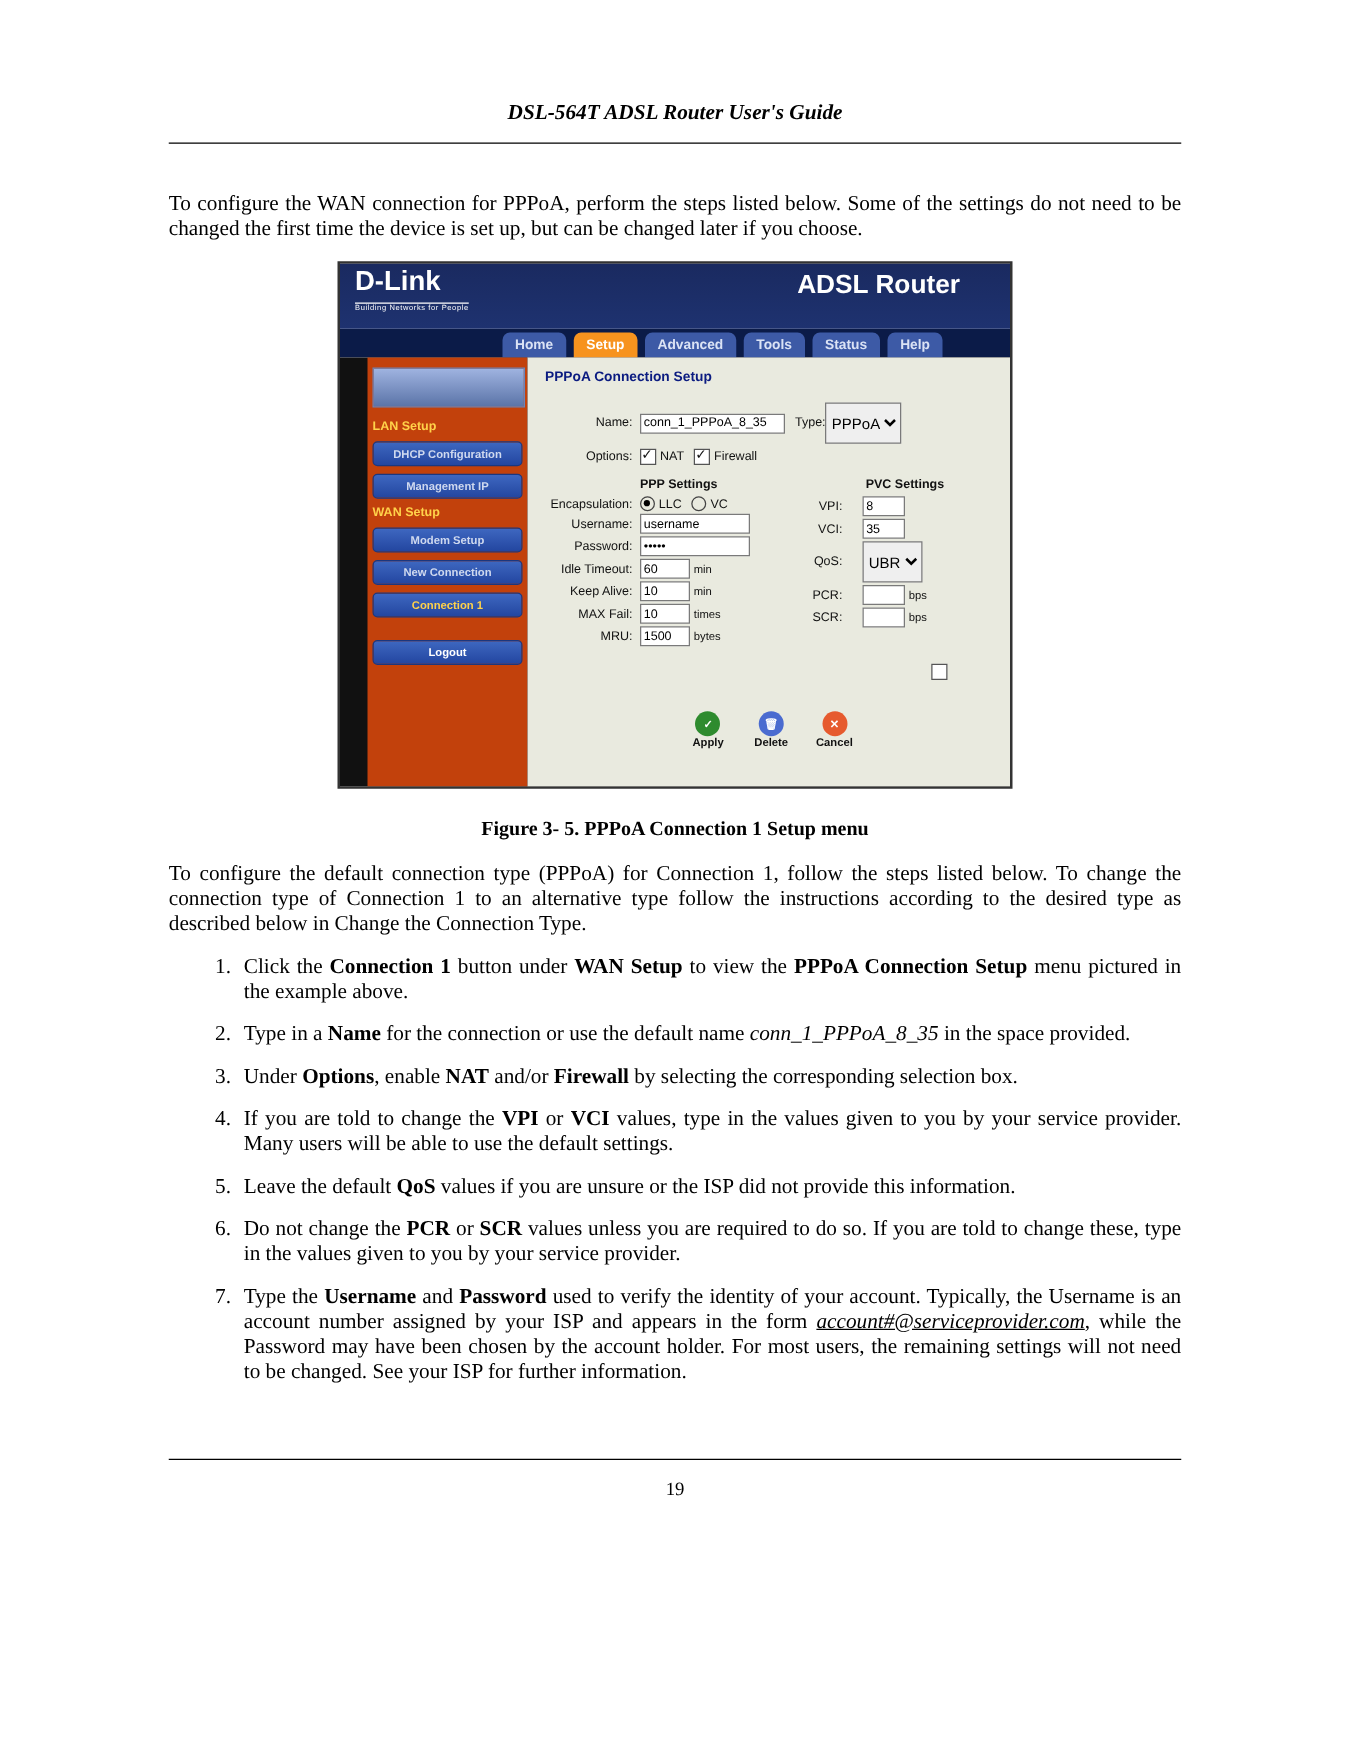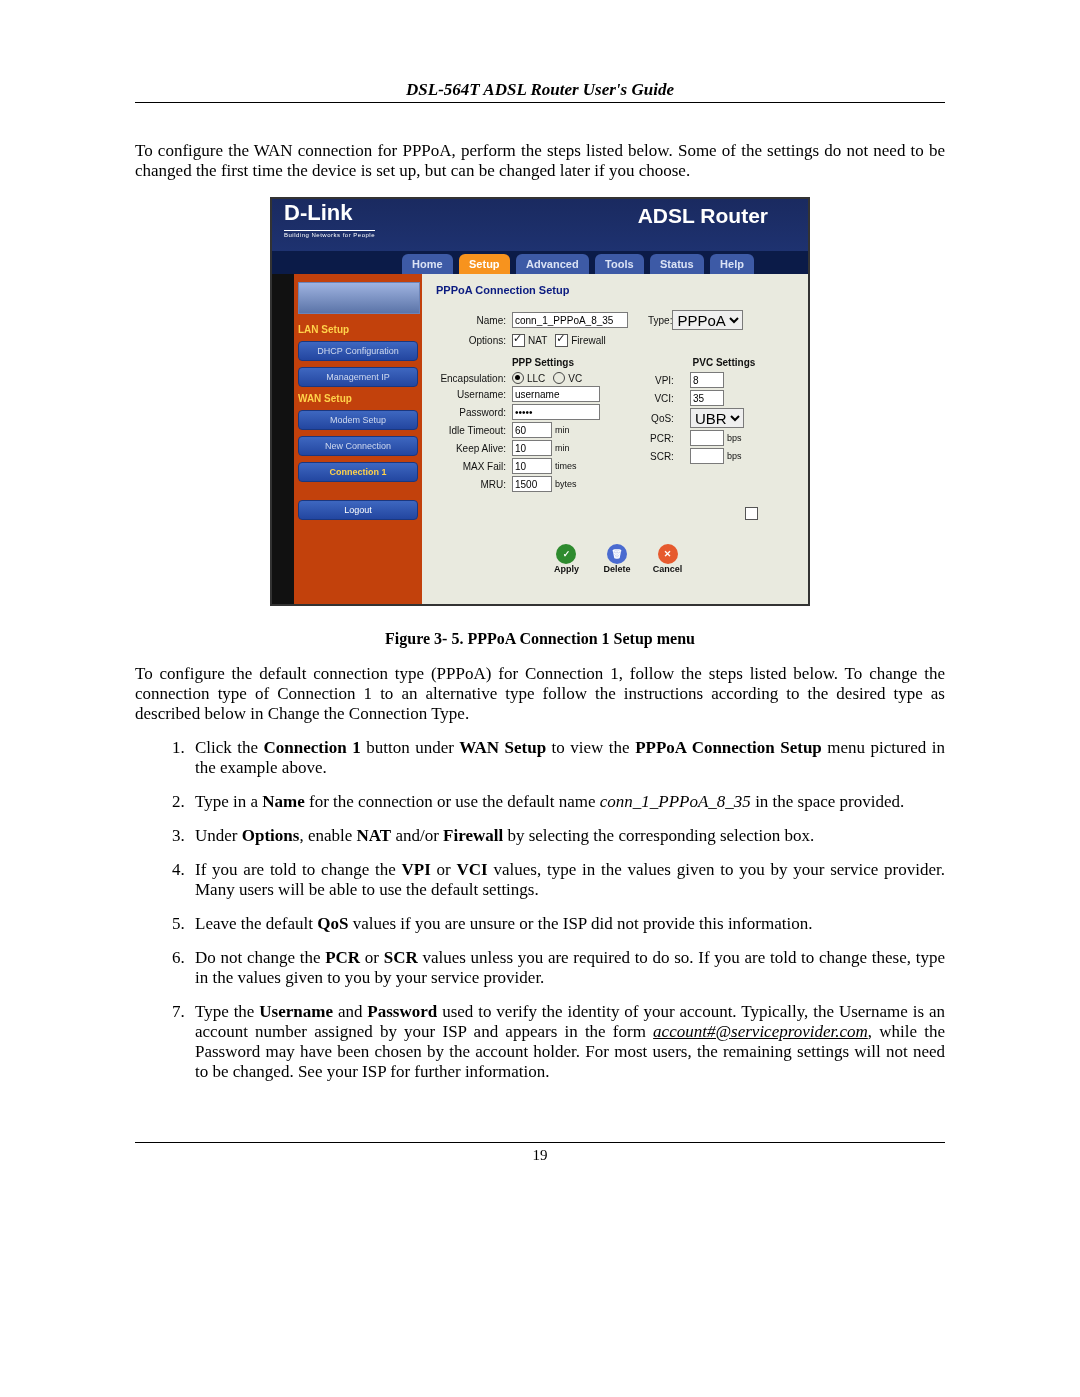--- a/index.html
+++ b/index.html
@@ -12,21 +12,21 @@
   .page {
     padding: 80px 135px 60px 135px;
     box-sizing: border-box;
   }
   .hdr {
     text-align: center;
     font-style: italic;
     font-weight: bold;
     font-size: 17px;
     border-bottom: 1px solid #000;
-    padding-bottom: 2px;
+    padding-bottom: 14px;
     margin-bottom: 38px;
   }
   .intro {
     font-size: 17px;
     text-align: justify;
     margin-bottom: 16px;
   }
   .figure-wrap {
     text-align: center;
     margin: 10px 0 24px 0;
@@ -104,35 +104,36 @@
   .sbtn {
     background: linear-gradient(#3e67c0, #2346a0);
     border: 1px solid #1b377f;
     border-radius: 4px;
     color: #fff;
     text-align: center;
     padding: 4px 0;
     margin: 6px 0;
     font-size: 9px;
     cursor: pointer;
+    font-weight: bold;
   }
   .sbtn.dim { color: #cfd9ef; }
   .sbtn.active { color: #ffd24a; font-weight: bold; }
   .content {
     flex: 1;
     background: #e9eadf;
     padding: 10px 10px 30px 14px;
     color: #111;
   }
   .ctitle { color: #0b1b80; font-weight: bold; font-size: 11px; margin-bottom: 12px; }
   .row { font-size: 10px; margin: 2px 0; display: flex; align-items: center; }
   .lab { display: inline-block; min-width: 70px; text-align: right; padding-right: 6px; }
   .lab2 { display: inline-block; min-width: 24px; text-align: right; padding-right: 16px; }
   .tin { font-family: inherit; font-size: 10px; height: 14px; border: 1px solid #7a7a7a; background: #fff; padding: 0 2px; }
-  .sel { font-size: 15px; height: 20px; border: 1px solid #7a7a7a; }
+  .sel { font-size: 12px; height: 33px; border: 1px solid #7a7a7a; }
   .cb { width: 11px; height: 11px; border: 1px solid #555; display: inline-block; background: #fff; vertical-align: middle; position: relative; }
   .cb.ck::after { content: "✓"; position: absolute; left: 0; top: -3px; font-size: 11px; }
   .radio { width: 10px; height: 10px; border: 1px solid #444; border-radius: 50%; display: inline-block; vertical-align: middle; position: relative; margin-right: 3px; }
   .radio.dot::after { content: ""; position: absolute; left: 2px; top: 2px; width: 5px; height: 5px; background: #000; border-radius: 50%; }
   .cols { display: flex; margin-top: 10px; align-items: flex-start; }
   .secname { text-align: center; font-weight: bold; font-size: 10px; margin-bottom: 4px; }
   .unit { font-size: 9px; margin-left: 3px; }
   .actbar { text-align: center; margin-top: 22px; font-size: 9px; }
   .aicon { display: inline-block; width: 20px; height: 20px; border-radius: 50%; margin: 0 14px; vertical-align: middle; color: #fff; line-height: 20px; text-align: center; font-weight: bold; }
   .aicon.apply { background: #2e8b2e; }
@@ -143,21 +144,21 @@
     text-align: center;
     font-weight: bold;
     font-size: 16px;
     margin: 18px 0 16px 0;
   }
   .para { font-size: 17px; text-align: justify; margin-bottom: 14px; }
   .steps { font-size: 17px; margin: 0; padding-left: 54px; }
   .steps li { text-align: justify; margin-bottom: 14px; padding-left: 6px; }
   ol.steps { list-style-type: decimal; }
   .mail { font-style: italic; text-decoration: underline; }
-  .ftr { margin-top: 60px; border-top: 1px solid #000; text-align: center; font-size: 15px; padding-top: 4px; }
+  .ftr { margin-top: 60px; border-top: 1px solid #000; text-align: center; font-size: 15px; padding-top: 16px; }
 </style>
 </head>
 <body>
 
 <div class="page">
   <div class="hdr">DSL-564T ADSL Router User's Guide</div>
 
   <div class="intro">To configure the WAN connection for PPPoA, perform the steps listed below. Some of the settings do not need to be changed the first time the device is set up, but can be changed later if you choose.</div>
 
   <div class="figure-wrap">
@@ -184,21 +185,21 @@
           <div class="sh">WAN Setup</div>
           <div class="sbtn dim">Modem Setup</div>
           <div class="sbtn dim">New Connection</div>
           <div class="sbtn active">Connection 1</div>
           <div class="sbtn" style="margin-top:18px;">Logout</div>
         </div>
 
         <div class="content">
           <div class="ctitle">PPPoA Connection Setup</div>
 
-          <div style="display:flex; align-items:center; gap:20px;">
+          <div style="display:flex; align-items:center; gap:8px;">
             <div class="row">
               <span class="lab">Name:</span>
               <input class="tin" style="width: 110px;" value="conn_1_PPPoA_8_35">
             </div>
             <div class="row">
               <span>Type:</span>
               <select class="sel"><option>PPPoA</option></select>
             </div>
           </div>
           <div class="row">

